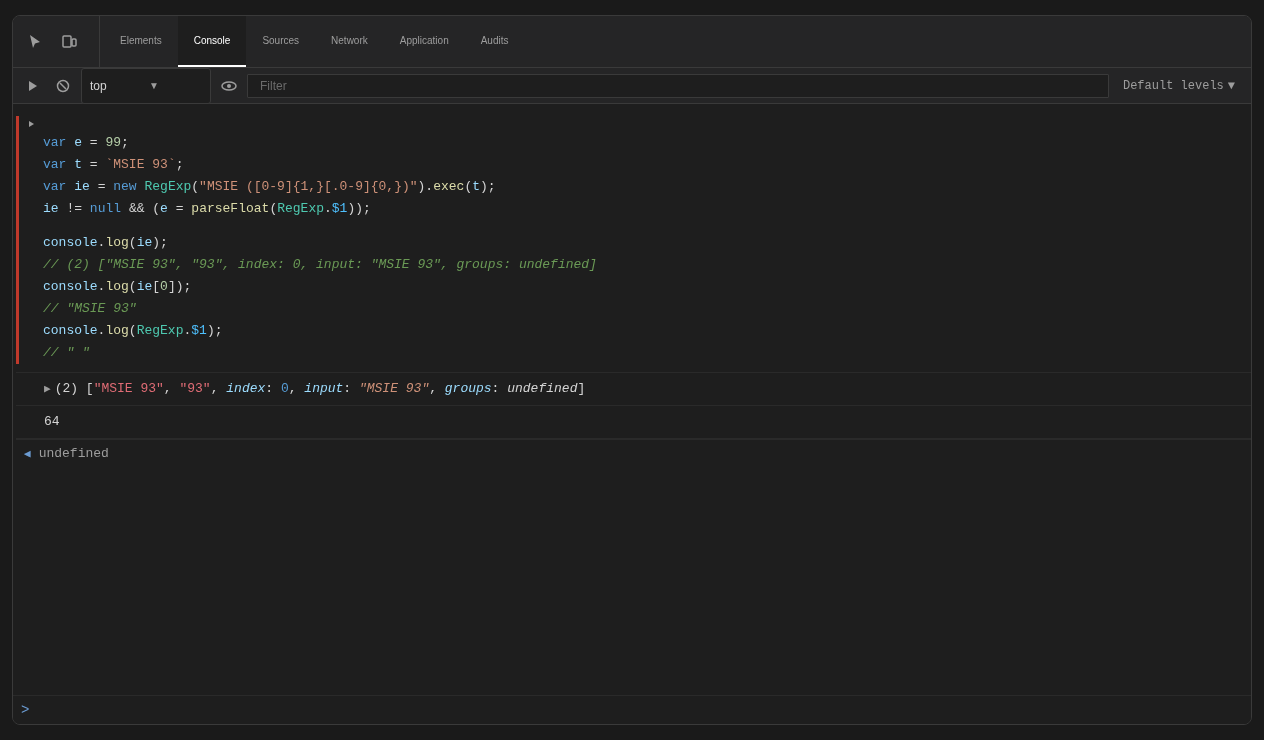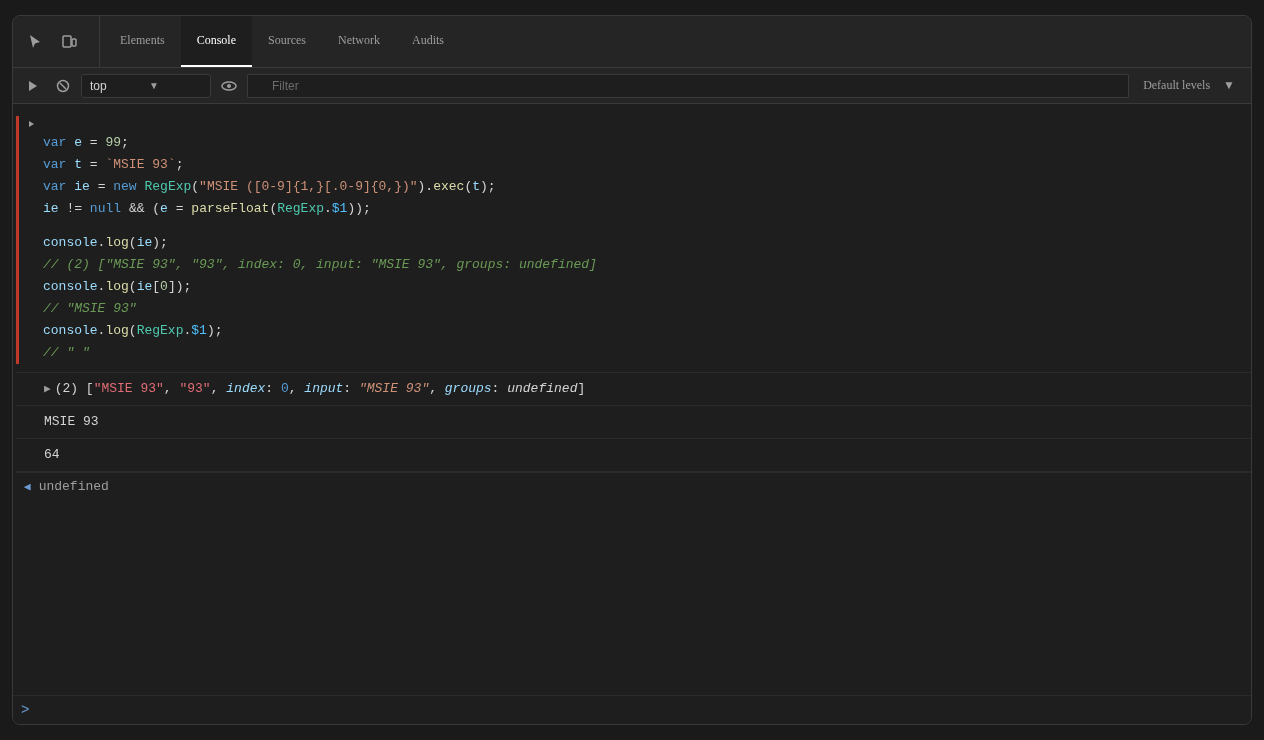--- a/index.html
+++ b/index.html
@@ -55,25 +55,25 @@
       border-radius: 4px;
       cursor: pointer;
       color: #9d9d9d;
       font-size: 16px;
     }
 
     .tab {
       display: flex;
       align-items: center;
       padding: 0 16px;
-      font-size: 12px;
+      font-size: 10px;
       color: #9d9d9d;
       cursor: pointer;
       border-bottom: 2px solid transparent;
-      font-family: Liberation Serif, serif;
+      font-family: Liberation Sans, sans-serif;
       white-space: nowrap;
     }
 
     .tab.active {
       color: #ffffff;
       border-bottom: 2px solid #ffffff;
       background: #1e1e1e;
     }
 
     
@@ -102,21 +102,21 @@
       background: none;
     }
 
     .context-selector {
       display: flex;
       align-items: center;
       background: #1e1e1e;
       border: 1px solid #3a3a3a;
       border-radius: 3px;
       padding: 0 8px;
-      height: 24px;
+      height: 36px;
       min-width: 130px;
       cursor: pointer;
       color: #d4d4d4;
       font-size: 12px;
       font-family: -apple-system, BlinkMacSystemFont, 'Segoe UI', sans-serif;
       gap: 6px;
     }
 
     .context-selector span {
       flex: 1;
@@ -125,42 +125,42 @@
     .context-selector .arrow {
       color: #9d9d9d;
       font-size: 10px;
     }
 
     .filter-input {
       flex: 1;
       background: #1e1e1e;
       border: 1px solid #3a3a3a;
       border-radius: 1px;
-      padding: 0 24px;
+      padding: 0 12px;
       height: 24px;
       color: #9d9d9d;
       font-size: 12px;
       font-family: -apple-system, BlinkMacSystemFont, 'Segoe UI', sans-serif;
       outline: none;
     }
 
     .filter-input::placeholder {
       color: #6b6b6b;
     }
 
     .default-levels-btn {
       display: flex;
       align-items: center;
-      gap: 13px;
+      gap: 4px;
       background: none;
       border: none;
       color: #9d9d9d;
       font-size: 12px;
       cursor: pointer;
-      font-family: Liberation Serif, serif;
+      font-family: Liberation Mono, monospace;
       padding: 0 8px;
       height: 24px;
     }
 
     
     .console-content {
       flex: 1;
       background: #1e1e1e;
       overflow-y: auto;
       padding: 4px 0;
@@ -291,20 +291,23 @@
       <span>Elements</span>
     </div>
     <div class="tab active">
       <span>Console</span>
     </div>
     <div class="tab">
       <span>Sources</span>
     </div>
     <div class="tab">
       <span>Network</span>
+    </div>
+    <div class="tab">
+      <span>Application</span>
     </div>
     <div class="tab">
       <span>Audits</span>
     </div>
   </div>
 
   <div class="toolbar">
     <button class="toolbar-btn" title="Execute">
       <svg width="14" height="14" viewBox="0 0 14 14" fill="currentColor">
         <polygon points="3,2 11,7 3,12"></polygon>
@@ -361,23 +364,20 @@
       </div>
     </div>
 
     <div class="console-output">
       <span class="expand-arrow">▶</span>
       <span>
         <span class="plain">(2) [</span><span class="str-red">"MSIE 93"</span><span class="plain">, </span><span class="str-red">"93"</span><span class="plain">, </span><span class="italic-key">index</span><span class="plain">: </span><span class="blue-num">0</span><span class="plain">, </span><span class="italic-key">input</span><span class="plain">: </span><span class="italic-str">"MSIE 93"</span><span class="plain">, </span><span class="italic-key">groups</span><span class="plain">: </span><span class="italic-val">undefined</span><span class="plain">]</span>
       </span>
     </div>
 
-    <div class="console-output">
-      <span class="output-value">MSIE 93</span>
-    </div>
 
     <div class="console-output">
       <span class="output-value">64</span>
     </div>
 
     <div class="return-line">
       <span class="return-arrow">◀</span>
       <span>undefined</span>
     </div>
   </div>

